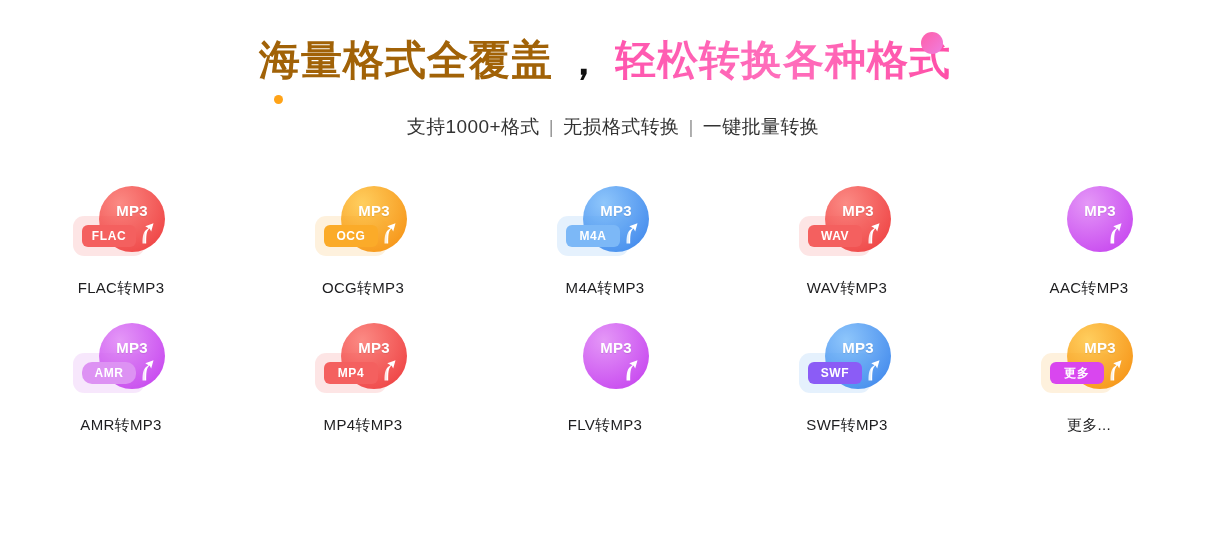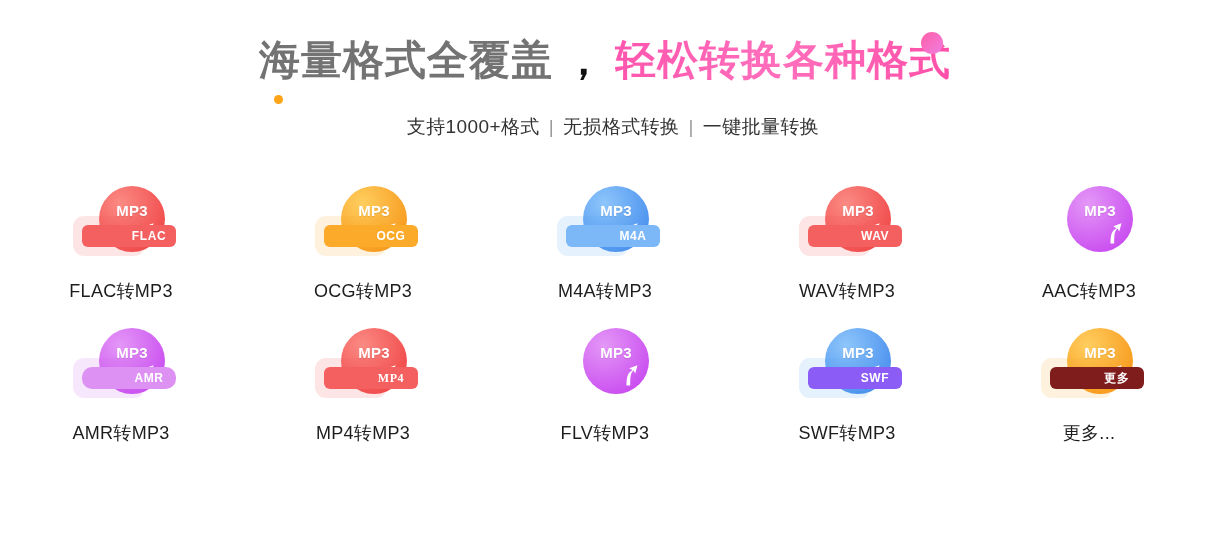--- a/index.html
+++ b/index.html
@@ -26,21 +26,21 @@
   .hero-title {
     font-size: 41px;
     font-weight: 700;
     line-height: 1.12;
     letter-spacing: 1px;
     white-space: nowrap;
     margin: 0;
     display: inline-block;
     position: relative;
   }
-  .title-dark { color: #737373; }
+  .title-dark { color: #a16207; }
   .title-comma { color: #111111; padding: 0 10px; }
   .title-pink {
     color: #ff5fb0;
     background: linear-gradient(90deg, #ff55ae 0%, #ff6fbc 50%, #ff4fa8 100%);
     -webkit-background-clip: text;
     background-clip: text;
     -webkit-text-fill-color: transparent;
   }
   .hero-sub {
     margin: 30px 0 0 16px;
@@ -136,29 +136,28 @@
     width: 54px;
     height: 22px;
     border-radius: 6px;
     display: flex;
     align-items: center;
     justify-content: center;
     font-size: 12px;
     font-weight: 700;
     letter-spacing: 0.6px;
     color: #ffffff;
-    padding-left: 40px;
   }
   .tag-inner.cjk {
     font-size: 12px;
     letter-spacing: 1px;
   }
   .card-label {
     margin-top: 15px;
-    font-size: 18px;
+    font-size: 15px;
     color: #1d1d1f;
     letter-spacing: 0.3px;
     white-space: nowrap;
   }
 </style>
 </head>
 <body>
 
 <div class="hero">
   <h1 class="hero-title">
@@ -254,21 +253,21 @@
       <div class="card-label">AMR转MP3</div>
     </div>
     <div class="card">
       <div class="icon-wrap">
         <div class="circle" style="background: radial-gradient(circle at 32% 26%, rgb(251, 138, 132) 0%, rgb(240, 74, 74) 78%);">
           <div class="mp3">MP3</div>
           <svg class="arrow" viewBox="0 0 20 22">
             <path d="M5.5 21.5 C5.5 14 6 9 11.5 6.2 L8.3 4.2 L16.5 1.2 L14.2 9.4 L12.6 6.4 C9.3 8.6 9.2 13.6 9.2 21.5 Z" fill="#ffffff"></path>
           </svg>
         </div>
-        <div class="tag-box" style="background: rgba(244, 96, 95, 0.16); font-family: Liberation Serif, serif;">
+        <div class="tag-box" style="background: rgba(244, 96, 95, 0.16);">
           <div class="tag-inner" style="background: rgb(244, 96, 95);">MP4</div>
         </div>
       </div>
       <div class="card-label">MP4转MP3</div>
     </div>
     <div class="card">
       <div class="icon-wrap">
         <div class="circle" style="background: radial-gradient(circle at 32% 26%, rgb(228, 151, 247) 0%, rgb(202, 79, 240) 78%);">
           <div class="mp3">MP3</div>
           <svg class="arrow" viewBox="0 0 20 22">
@@ -294,18 +293,18 @@
     </div>
     <div class="card">
       <div class="icon-wrap">
         <div class="circle" style="background: radial-gradient(circle at 32% 26%, rgb(255, 206, 94) 0%, rgb(247, 154, 30) 78%);">
           <div class="mp3">MP3</div>
           <svg class="arrow" viewBox="0 0 20 22">
             <path d="M5.5 21.5 C5.5 14 6 9 11.5 6.2 L8.3 4.2 L16.5 1.2 L14.2 9.4 L12.6 6.4 C9.3 8.6 9.2 13.6 9.2 21.5 Z" fill="#ffffff"></path>
           </svg>
         </div>
         <div class="tag-box" style="background: rgba(251, 171, 41, 0.16);">
-          <div class="tag-inner cjk" style="background: #7f1d1d;">更多</div>
+          <div class="tag-inner cjk" style="background: #d946ef;">更多</div>
         </div>
       </div>
       <div class="card-label">更多...</div>
     </div>
   </div>
 
 </body></html>

